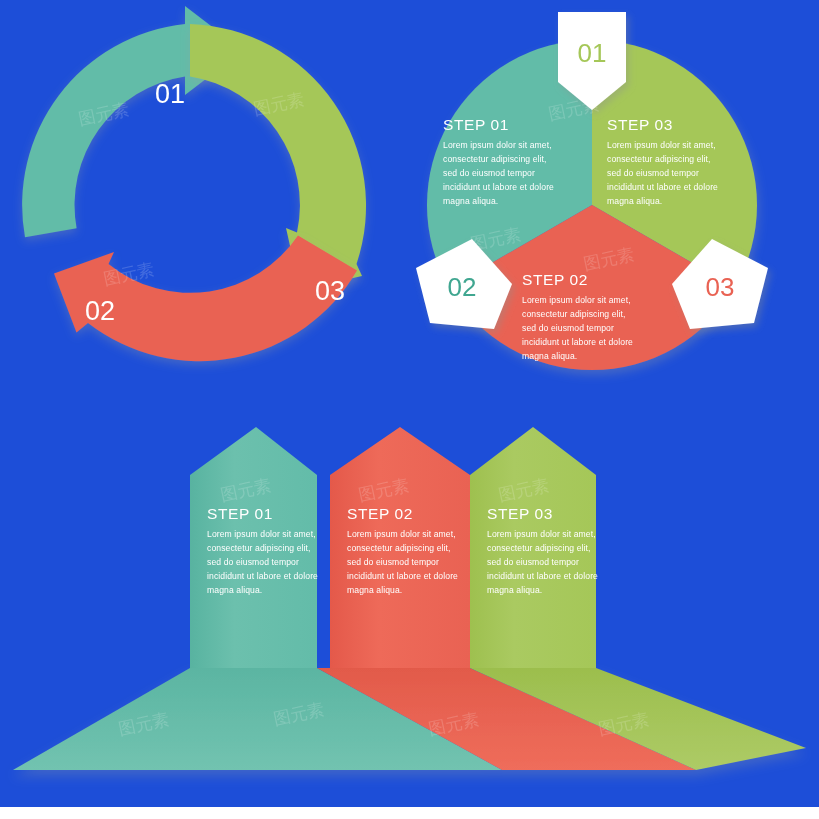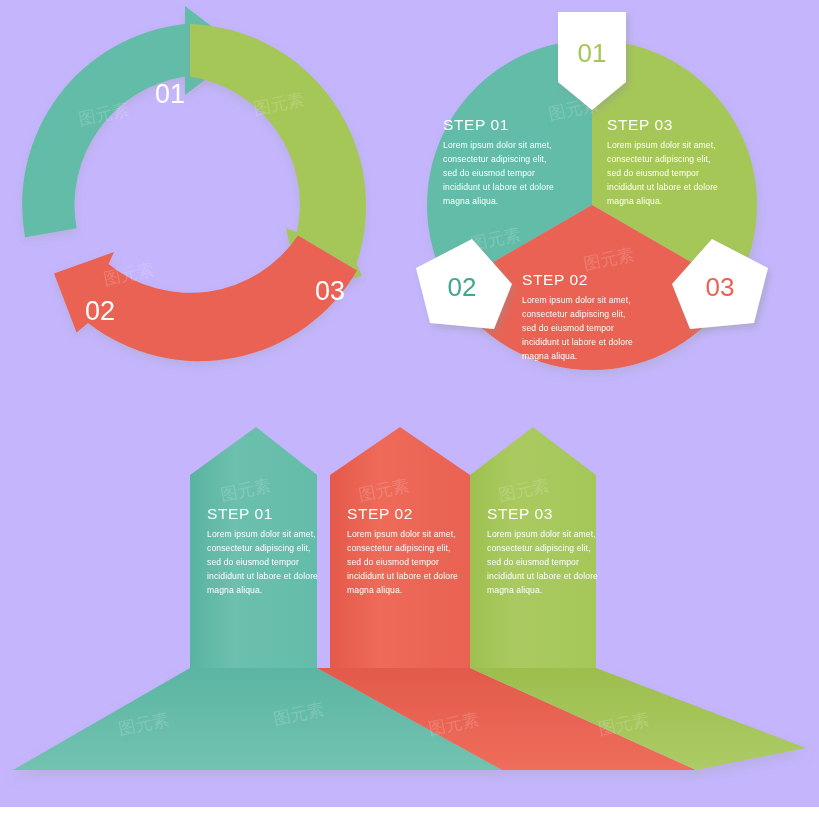--- a/index.html
+++ b/index.html
@@ -10,21 +10,21 @@
   body {
     width: 819px;
     height: 819px;
     font-family: "Liberation Sans", sans-serif;
     overflow: hidden;
   }
   #canvas {
     position: relative;
     width: 819px;
     height: 807px;
-    background: #c4b5fd;
+    background: #1d4ed8;
   }
   .panel {
     position: absolute;
   }
   #circle-arrows-panel {
     left: 0px;
     top: 0px;
     width: 410px;
     height: 410px;
   }

